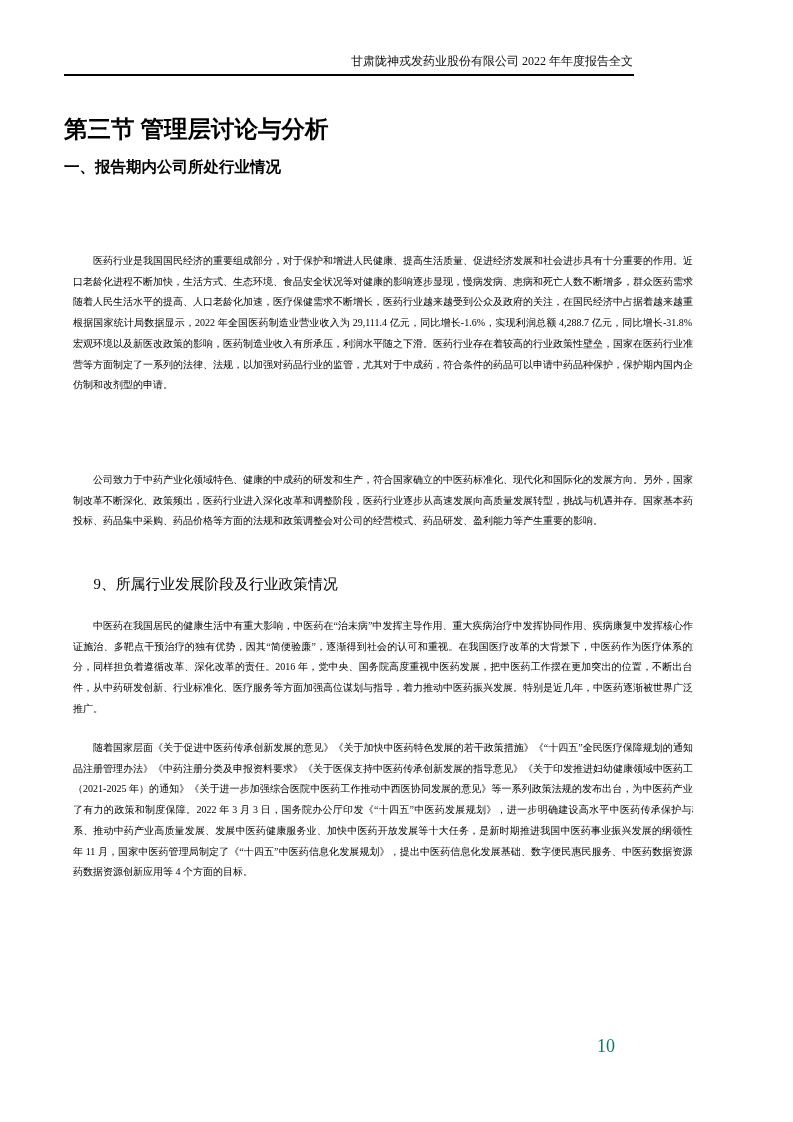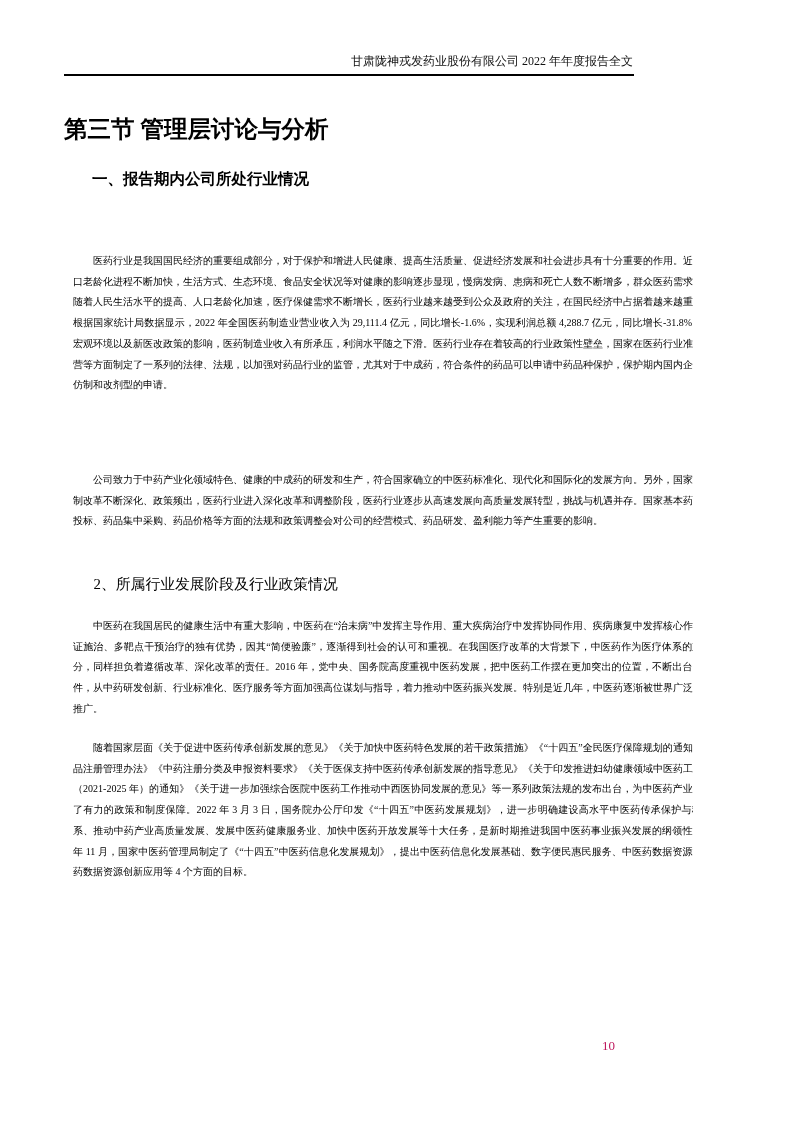--- a/index.html
+++ b/index.html
@@ -59,35 +59,35 @@
     position: absolute;
     left: 64px;
     width: 670px;
     margin: 9px;
     font-size: 10px;
     line-height: 20.7px;
     text-align: justify;
     text-indent: 2em;
     letter-spacing: 0;
   }
-  .pos-h2   { top: 168px; margin-left: 28px; }
+  .pos-h2   { top: 156px; }
   .pos-h3a  { top: 213px; }
   .pos-p1   { top: 242px; }
   .pos-p2   { top: 461px; }
   .pos-h3b  { top: 574px; }
   .pos-p3   { top: 607px; }
   .pos-p4   { top: 729px; font-family: Liberation Serif, serif; }
   .pos-p5   { top: 981px; }
   .pageno {
     position: absolute;
     top: 1038px;
     right: 78px;
-    font-size: 13px;
+    font-size: 18px;
     line-height: 16px;
-    color: #be185d;
+    color: #0f766e;
   }
 </style>
 </head>
 <body>
 
 <div class="page">
 
   <div class="hdr">
     <span>甘肃陇神戎发药业股份有限公司 2022 年年度报告全文</span>
   </div>
@@ -96,21 +96,21 @@
 
   <div class="chapter-title">第三节 管理层讨论与分析</div>
 
   <div class="sec-h pos-h2">一、报告期内公司所处行业情况</div>
 
 
   <p class="para pos-p1">医药行业是我国国民经济的重要组成部分，对于保护和增进人民健康、提高生活质量、促进经济发展和社会进步具有十分重要的作用。近年来随着人口老龄化进程不断加快，生活方式、生态环境、食品安全状况等对健康的影响逐步显现，慢病发病、患病和死亡人数不断增多，群众医药需求持续增长。随着人民生活水平的提高、人口老龄化加速，医疗保健需求不断增长，医药行业越来越受到公众及政府的关注，在国民经济中占据着越来越重要的位置。根据国家统计局数据显示，2022 年全国医药制造业营业收入为 29,111.4 亿元，同比增长-1.6%，实现利润总额 4,288.7 亿元，同比增长-31.8%，主要是受宏观环境以及新医改政策的影响，医药制造业收入有所承压，利润水平随之下滑。医药行业存在着较高的行业政策性壁垒，国家在医药行业准入、生产经营等方面制定了一系列的法律、法规，以加强对药品行业的监管，尤其对于中成药，符合条件的药品可以申请中药品种保护，保护期内国内企业不能进行仿制和改剂型的申请。</p>
 
   <p class="para pos-p2">公司致力于中药产业化领域特色、健康的中成药的研发和生产，符合国家确立的中医药标准化、现代化和国际化的发展方向。另外，国家医药卫生体制改革不断深化、政策频出，医药行业进入深化改革和调整阶段，医药行业逐步从高速发展向高质量发展转型，挑战与机遇并存。国家基本药物、药品招投标、药品集中采购、药品价格等方面的法规和政策调整会对公司的经营模式、药品研发、盈利能力等产生重要的影响。</p>
 
-  <div class="sub-h pos-h3b">2、所属行业发展阶段及行业政策情况</div>
+  <div class="sub-h pos-h3b">9、所属行业发展阶段及行业政策情况</div>
 
   <p class="para pos-p3">中医药在我国居民的健康生活中有重大影响，中医药在“治未病”中发挥主导作用、重大疾病治疗中发挥协同作用、疾病康复中发挥核心作用，具有辨证施治、多靶点干预治疗的独有优势，因其“简便验廉”，逐渐得到社会的认可和重视。在我国医疗改革的大背景下，中医药作为医疗体系的重要组成部分，同样担负着遵循改革、深化改革的责任。2016 年，党中央、国务院高度重视中医药发展，把中医药工作摆在更加突出的位置，不断出台多项政策文件，从中药研发创新、行业标准化、医疗服务等方面加强高位谋划与指导，着力推动中医药振兴发展。特别是近几年，中医药逐渐被世界广泛认同和应用推广。</p>
 
   <p class="para pos-p4">随着国家层面《关于促进中医药传承创新发展的意见》《关于加快中医药特色发展的若干政策措施》《“十四五”全民医疗保障规划的通知》以及《药品注册管理办法》《中药注册分类及申报资料要求》《关于医保支持中医药传承创新发展的指导意见》《关于印发推进妇幼健康领域中医药工作实施方案（2021-2025 年）的通知》《关于进一步加强综合医院中医药工作推动中西医协同发展的意见》等一系列政策法规的发布出台，为中医药产业的发展提供了有力的政策和制度保障。2022 年 3 月 3 日，国务院办公厅印发《“十四五”中医药发展规划》，进一步明确建设高水平中医药传承保护与科技创新体系、推动中药产业高质量发展、发展中医药健康服务业、加快中医药开放发展等十大任务，是新时期推进我国中医药事业振兴发展的纲领性文件。2022 年 11 月，国家中医药管理局制定了《“十四五”中医药信息化发展规划》，提出中医药信息化发展基础、数字便民惠民服务、中医药数据资源治理、中医药数据资源创新应用等 4 个方面的目标。</p>
 
 
   <div class="pageno">10</div>
 
 </div>
 

